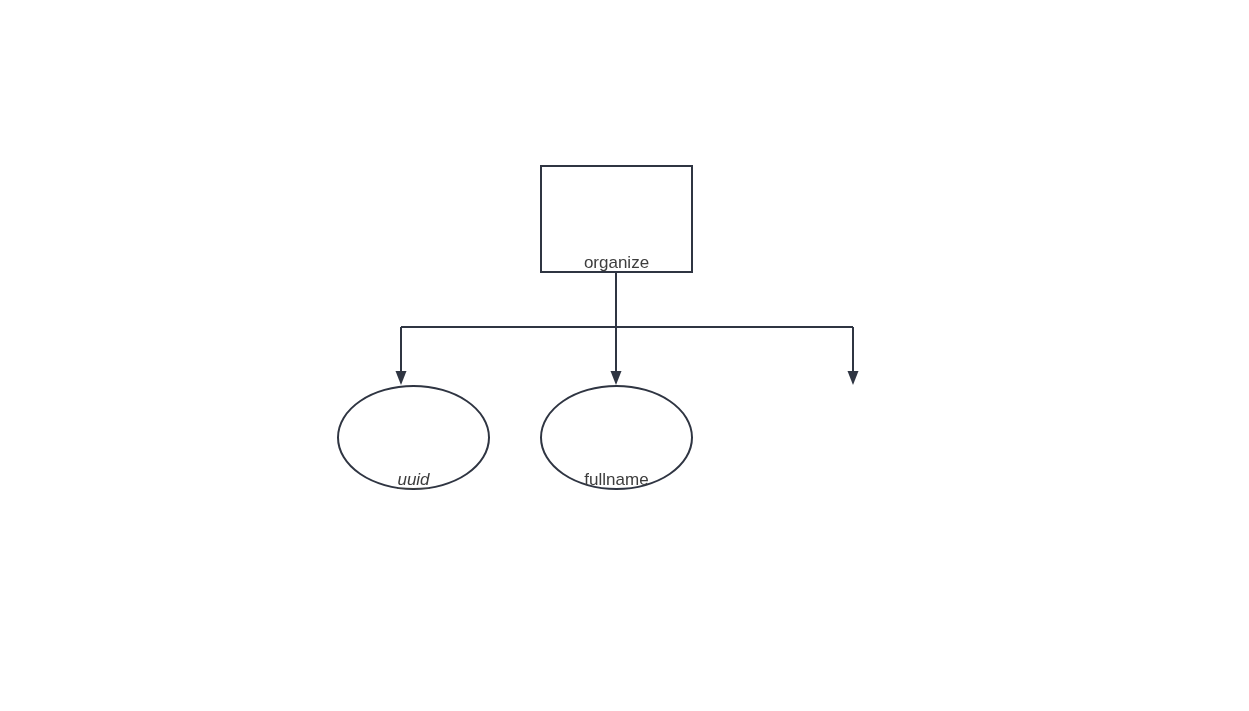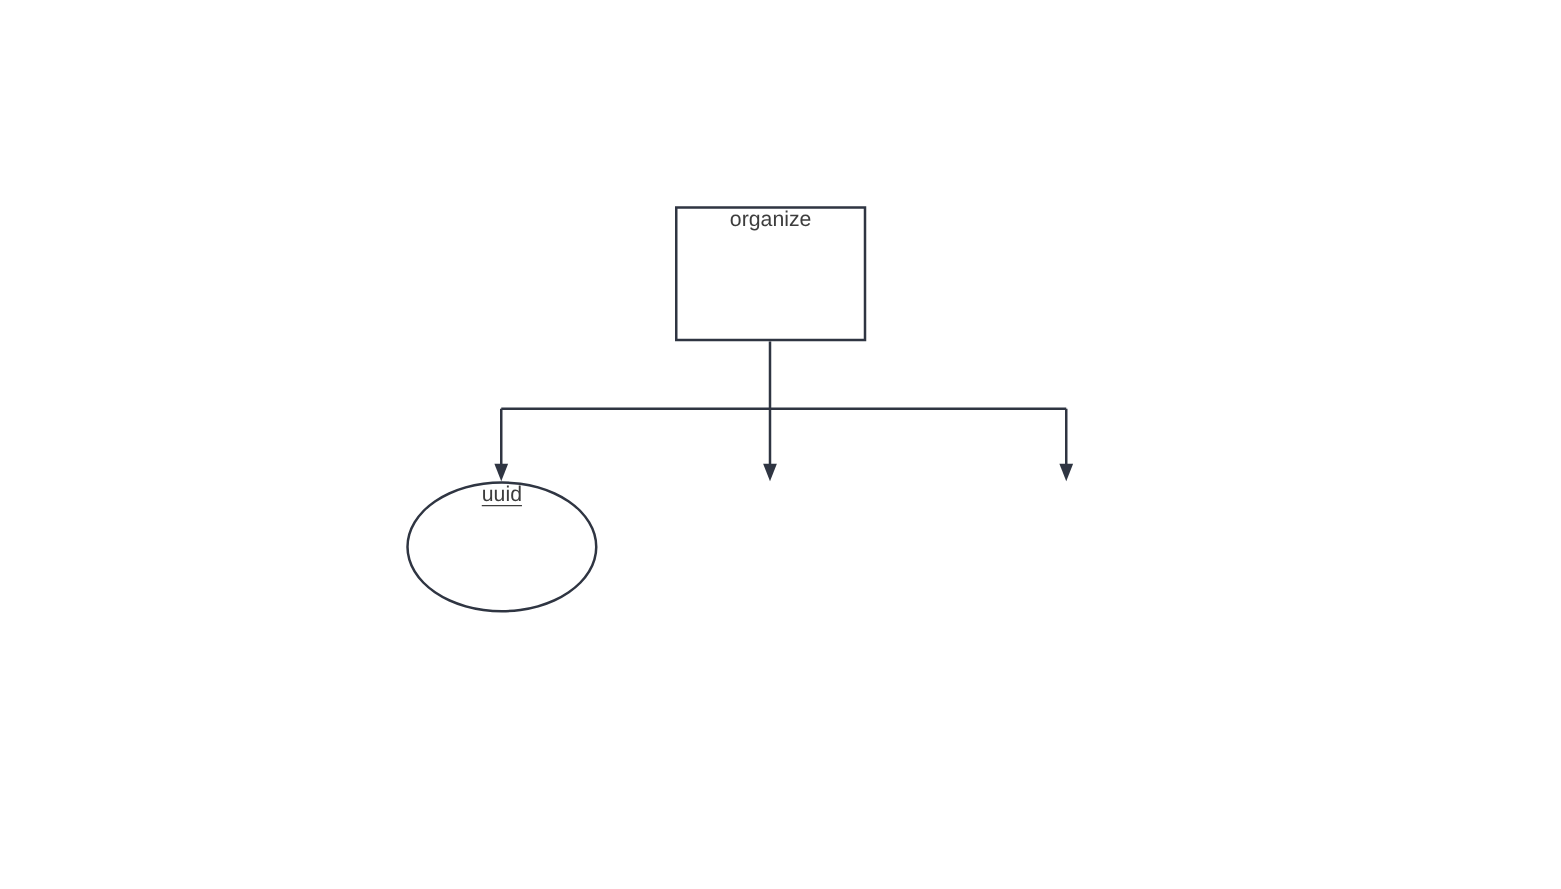--- a/index.html
+++ b/index.html
@@ -31,40 +31,40 @@
     fill:none;
   }
   .connectors polygon{
     fill:currentColor;
     stroke:none;
   }
   .node{
     position:absolute;
     box-sizing:border-box;
     display:flex;
-    align-items:flex-start;
+    align-items:flex-end;
     justify-content:center;
     background:var(--bg);
     color:var(--text);
     font-size:17px;
     line-height:1;
     cursor:default;
   }
   .entity{
     left:540px;top:165px;
     width:153px;height:108px;
     border:2px solid var(--stroke);
   }
   .attribute{
     top:385px;
     width:153px;height:105px;
     border:2.5px solid var(--stroke);
     border-radius:50%;
   }
-  .attribute.pos-0{left:325px;}
+  .attribute.pos-0{left:337px;font-style:italic;}
   .attribute.pos-1{left:540px;}
   .attribute.pos-2{left:777px;}
   .underlined{
     text-decoration:underline;
     text-underline-offset:3px;
   }
 </style>
 </head>
 <body>
 
@@ -86,15 +86,18 @@
   </svg>
 
   <div class="node entity">
     <span>organize</span>
   </div>
 
   <div class="node attribute pos-0">
     <span class="underlined">uuid</span>
   </div>
 
+  <div class="node attribute pos-1">
+    <span>fullname</span>
+  </div>
 
 
 </div>
 
 </body></html>

